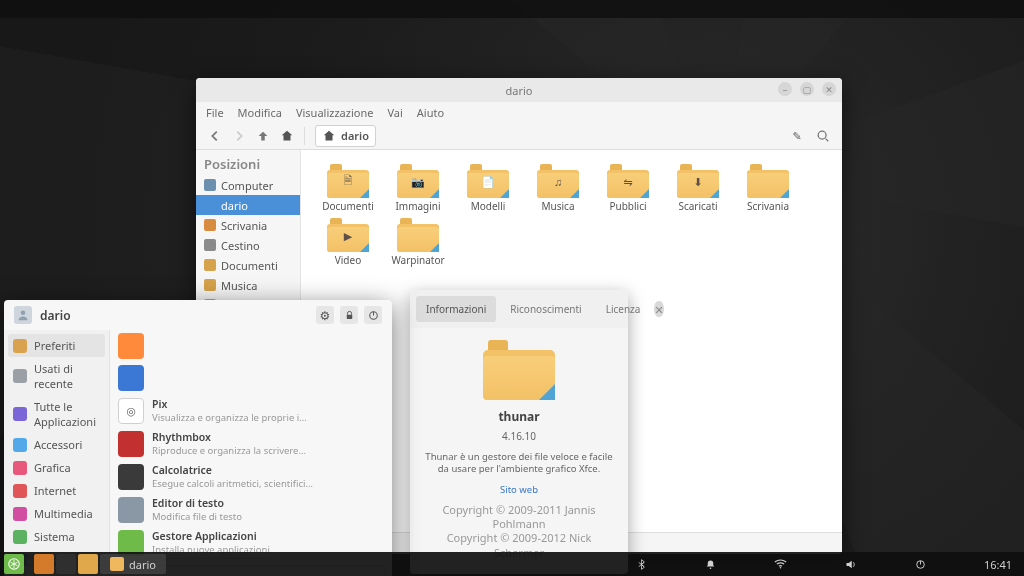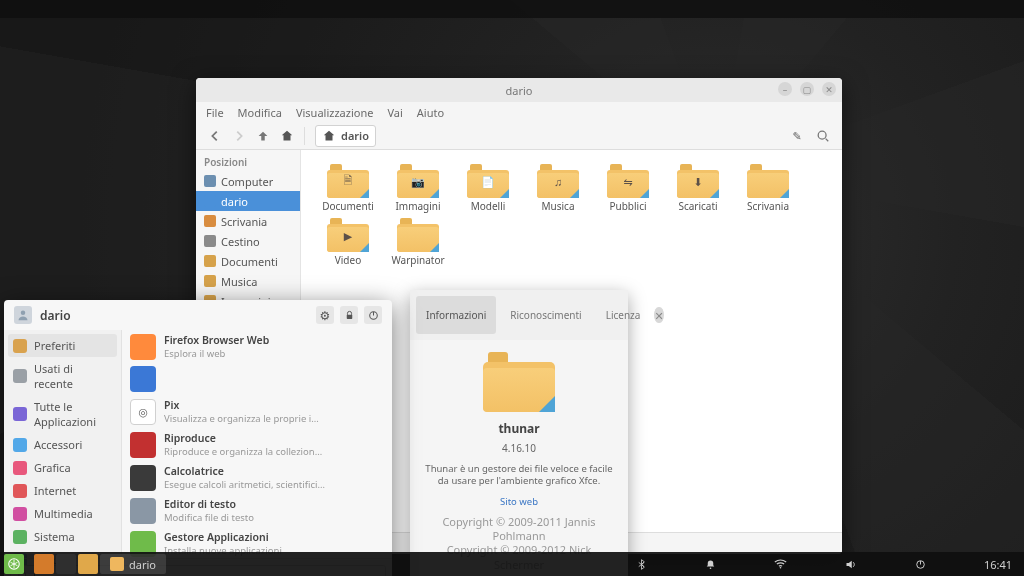--- a/index.html
+++ b/index.html
@@ -28,42 +28,42 @@
 .tbtn.disabled{color:#ccc;}
 .pathbar{display:flex;align-items:center;height:22px;border:1px solid #d2d2d2;border-radius:3px;background:#fff;margin-left:4px;padding:0 6px;gap:5px;flex:0 0 auto;}
 .pathbar .home-icon{width:14px;height:14px;}
 .pathbar .crumb{font-weight:600;color:#555;}
 .toolbar .spacer{flex:1;}
 .toolbar .right-tools{display:flex;gap:4px;align-items:center;}
 
 
 .fm-body{flex:1;display:flex;background:#fff;}
 .sidebar{width:105px;background:#f6f6f6;border-right:1px solid #e4e4e4;overflow:hidden;font-size:10.5px;}
-.sidebar h4{padding:5px 8px 2px;color:#888;font-weight:600;font-size:10px;}
+.sidebar h4{padding:5px 8px 2px;color:#888;font-weight:600;font-size:13px;}
 .sb-row{display:flex;align-items:center;gap:5px;padding:2.5px 8px;cursor:pointer;color:#555;}
 .sb-row.sel{background:#4a90d9;color:#fff;}
 .sb-row .ic{width:12px;height:12px;border-radius:2px;flex-shrink:0;}
 .sb-row .txt{white-space:nowrap;overflow:hidden;text-overflow:ellipsis;}
 
 .folder-grid{flex:1;padding:12px 0 0 14px;display:flex;flex-wrap:wrap;align-content:flex-start;gap:4px 4px;}
 .folder{width:66px;display:flex;flex-direction:column;align-items:center;gap:3px;cursor:pointer;}
 .folder .ficon{width:42px;height:36px;position:relative;}
 .folder .ficon .back{position:absolute;bottom:0;width:42px;height:28px;background:#f3c268;border-radius:3px;}
 .folder .ficon .tab{position:absolute;top:2px;left:3px;width:12px;height:7px;background:#e8b456;border-radius:2px 2px 0 0;}
 .folder .ficon .front{position:absolute;bottom:0;width:42px;height:25px;background:linear-gradient(180deg,#f8ce7a,#f3c166);border-radius:3px;border-bottom-right-radius:3px;}
 .folder .ficon .stripe{position:absolute;bottom:0;right:0;border-style:solid;border-width:0 0 9px 9px;border-color:transparent transparent #4fa4d6 transparent;}
 .folder .ficon .badge{position:absolute;left:50%;top:55%;transform:translate(-50%,-50%);width:16px;height:16px;display:flex;align-items:center;justify-content:center;color:#5c5048;}
 .folder .lbl{font-size:10px;color:#555;text-align:center;line-height:1.1;}
 
 .fm-status{height:22px;border-top:1px solid #ddd;background:#f5f5f5;display:flex;align-items:center;padding:0 10px;color:#666;font-size:10.5px;}
 
 
 #about{position:absolute;width:218px;background:#f5f5f5;border-radius:4px;box-shadow:0 5px 18px rgba(0,0,0,.35);}
 #about .tabs{display:flex;align-items:center;gap:4px;padding:6px;background:#f0f0f0;}
-#about .tabs .tab-btn{padding:12px 10px;border-radius:3px;cursor:pointer;color:#777;font-size:10px;}
+#about .tabs .tab-btn{padding:6px 10px;border-radius:3px;cursor:pointer;color:#777;font-size:10px;}
 #about .tabs .tab-btn.active{background:#dcdcdc;color:#555;}
 #about .tabs .close{margin-left:auto;width:16px;height:16px;border-radius:50%;background:#d8d8d8;display:flex;align-items:center;justify-content:center;cursor:pointer;color:#888;}
 #about .body{padding:10px 14px 14px;display:flex;flex-direction:column;align-items:center;text-align:center;gap:4px;}
 #about .body .big-folder{width:72px;height:62px;position:relative;margin-bottom:4px;}
 #about .body .big-folder .bk{position:absolute;bottom:0;width:72px;height:50px;background:#f3c268;border-radius:5px;}
 #about .body .big-folder .tb{position:absolute;top:2px;left:5px;width:20px;height:12px;background:#e8b456;border-radius:3px 3px 0 0;}
 #about .body .big-folder .fr{position:absolute;bottom:0;width:72px;height:44px;background:linear-gradient(180deg,#f8ce7a,#f3c166);border-radius:4px;}
 #about .body .big-folder .st{position:absolute;bottom:0;right:0;border-style:solid;border-width:0 0 16px 16px;border-color:transparent transparent #4fa4d6 transparent;}
 #about .appname{font-weight:700;font-size:12px;color:#444;}
 #about .ver{color:#666;font-size:10px;text-align:right;}
@@ -72,21 +72,21 @@
 #about .copylines{color:#999;font-size:8.5px;line-height:1.3;margin-top:3px;}
 
 
 #appmenu{position:absolute;width:388px;background:#f7f7f7;border-radius:4px;box-shadow:0 6px 26px rgba(0,0,0,.55);display:flex;flex-direction:column;}
 #appmenu .hdr{height:30px;display:flex;align-items:center;gap:8px;padding:0 10px;}
 #appmenu .hdr .avatar{width:18px;height:18px;border-radius:3px;background:#cfd5dc;display:flex;align-items:center;justify-content:center;}
 #appmenu .hdr .uname{font-weight:600;color:#444;font-size:12px;}
 #appmenu .hdr .right-icons{margin-left:auto;display:flex;gap:6px;}
 #appmenu .hdr .right-icons span{width:18px;height:18px;border-radius:3px;background:#e6e6e6;display:flex;align-items:center;justify-content:center;cursor:pointer;color:#555;}
 #appmenu .panes{display:flex;height:228px;}
-#appmenu .cats{width:118px;background:#f1f1f1;border-right:1px solid #e2e2e2;padding:4px 0;}
+#appmenu .cats{width:106px;background:#f1f1f1;border-right:1px solid #e2e2e2;padding:4px 0;}
 .cat-row{display:flex;align-items:center;gap:7px;padding:4px 9px;cursor:pointer;color:#555;}
 .cat-row.sel{background:#e4e4e4;border-radius:3px;margin:0 4px;padding:4px 5px;}
 .cat-row .ci{width:14px;height:14px;border-radius:3px;flex-shrink:0;}
 #appmenu .apps{flex:1;overflow:hidden;}
 .app-row{display:flex;align-items:center;gap:8px;padding:3px 8px;cursor:pointer;}
 .app-row .ai{width:26px;height:26px;border-radius:4px;flex-shrink:0;display:flex;align-items:center;justify-content:center;color:#fff;font-size:11px;}
 .app-row .meta{display:flex;flex-direction:column;min-width:0;flex:1;}
 .app-row .meta .n{font-weight:600;color:#444;font-size:10.5px;white-space:nowrap;overflow:hidden;text-overflow:ellipsis;}
 .app-row .meta .d{color:#999;font-size:9.5px;white-space:nowrap;overflow:hidden;text-overflow:ellipsis;}
 #appmenu .search{padding:6px;border-top:1px solid #e3e3e3;}
@@ -411,40 +411,36 @@
           <span>Sistema</span>
         </div>
         <div class="cat-row">
           <div class="ci" style="background:#6bb2d6"></div>
           <span>Ufficio</span>
         </div>
       </div>
     <div class="apps" id="app-list">
         <div class="app-row">
           <div class="ai" style="background:#ff8a3c;color:#555;"></div>
-          <div class="meta">
-            <div class="n">Firefox Browser Web</div>
-            <div class="d">Esplora il web</div>
-          </div>
         </div>
         <div class="app-row">
           <div class="ai" style="background:#3b78d6;color:#555;"></div>
         </div>
         <div class="app-row">
           <div class="ai" style="background:#ffffff;border:1px solid #d0d0d0;color:#555;">◎</div>
           <div class="meta">
             <div class="n">Pix</div>
             <div class="d">Visualizza e organizza le proprie i…</div>
           </div>
         </div>
         <div class="app-row">
           <div class="ai" style="background:#c23030;color:#555;"></div>
           <div class="meta">
-            <div class="n">Riproduce</div>
-            <div class="d">Riproduce e organizza la collezion…</div>
+            <div class="n">Rhythmbox</div>
+            <div class="d">Riproduce e organizza la scrivere…</div>
           </div>
         </div>
         <div class="app-row">
           <div class="ai" style="background:#3a3a3a;color:#555;"></div>
           <div class="meta">
             <div class="n">Calcolatrice</div>
             <div class="d">Esegue calcoli aritmetici, scientifici…</div>
           </div>
         </div>
         <div class="app-row">

